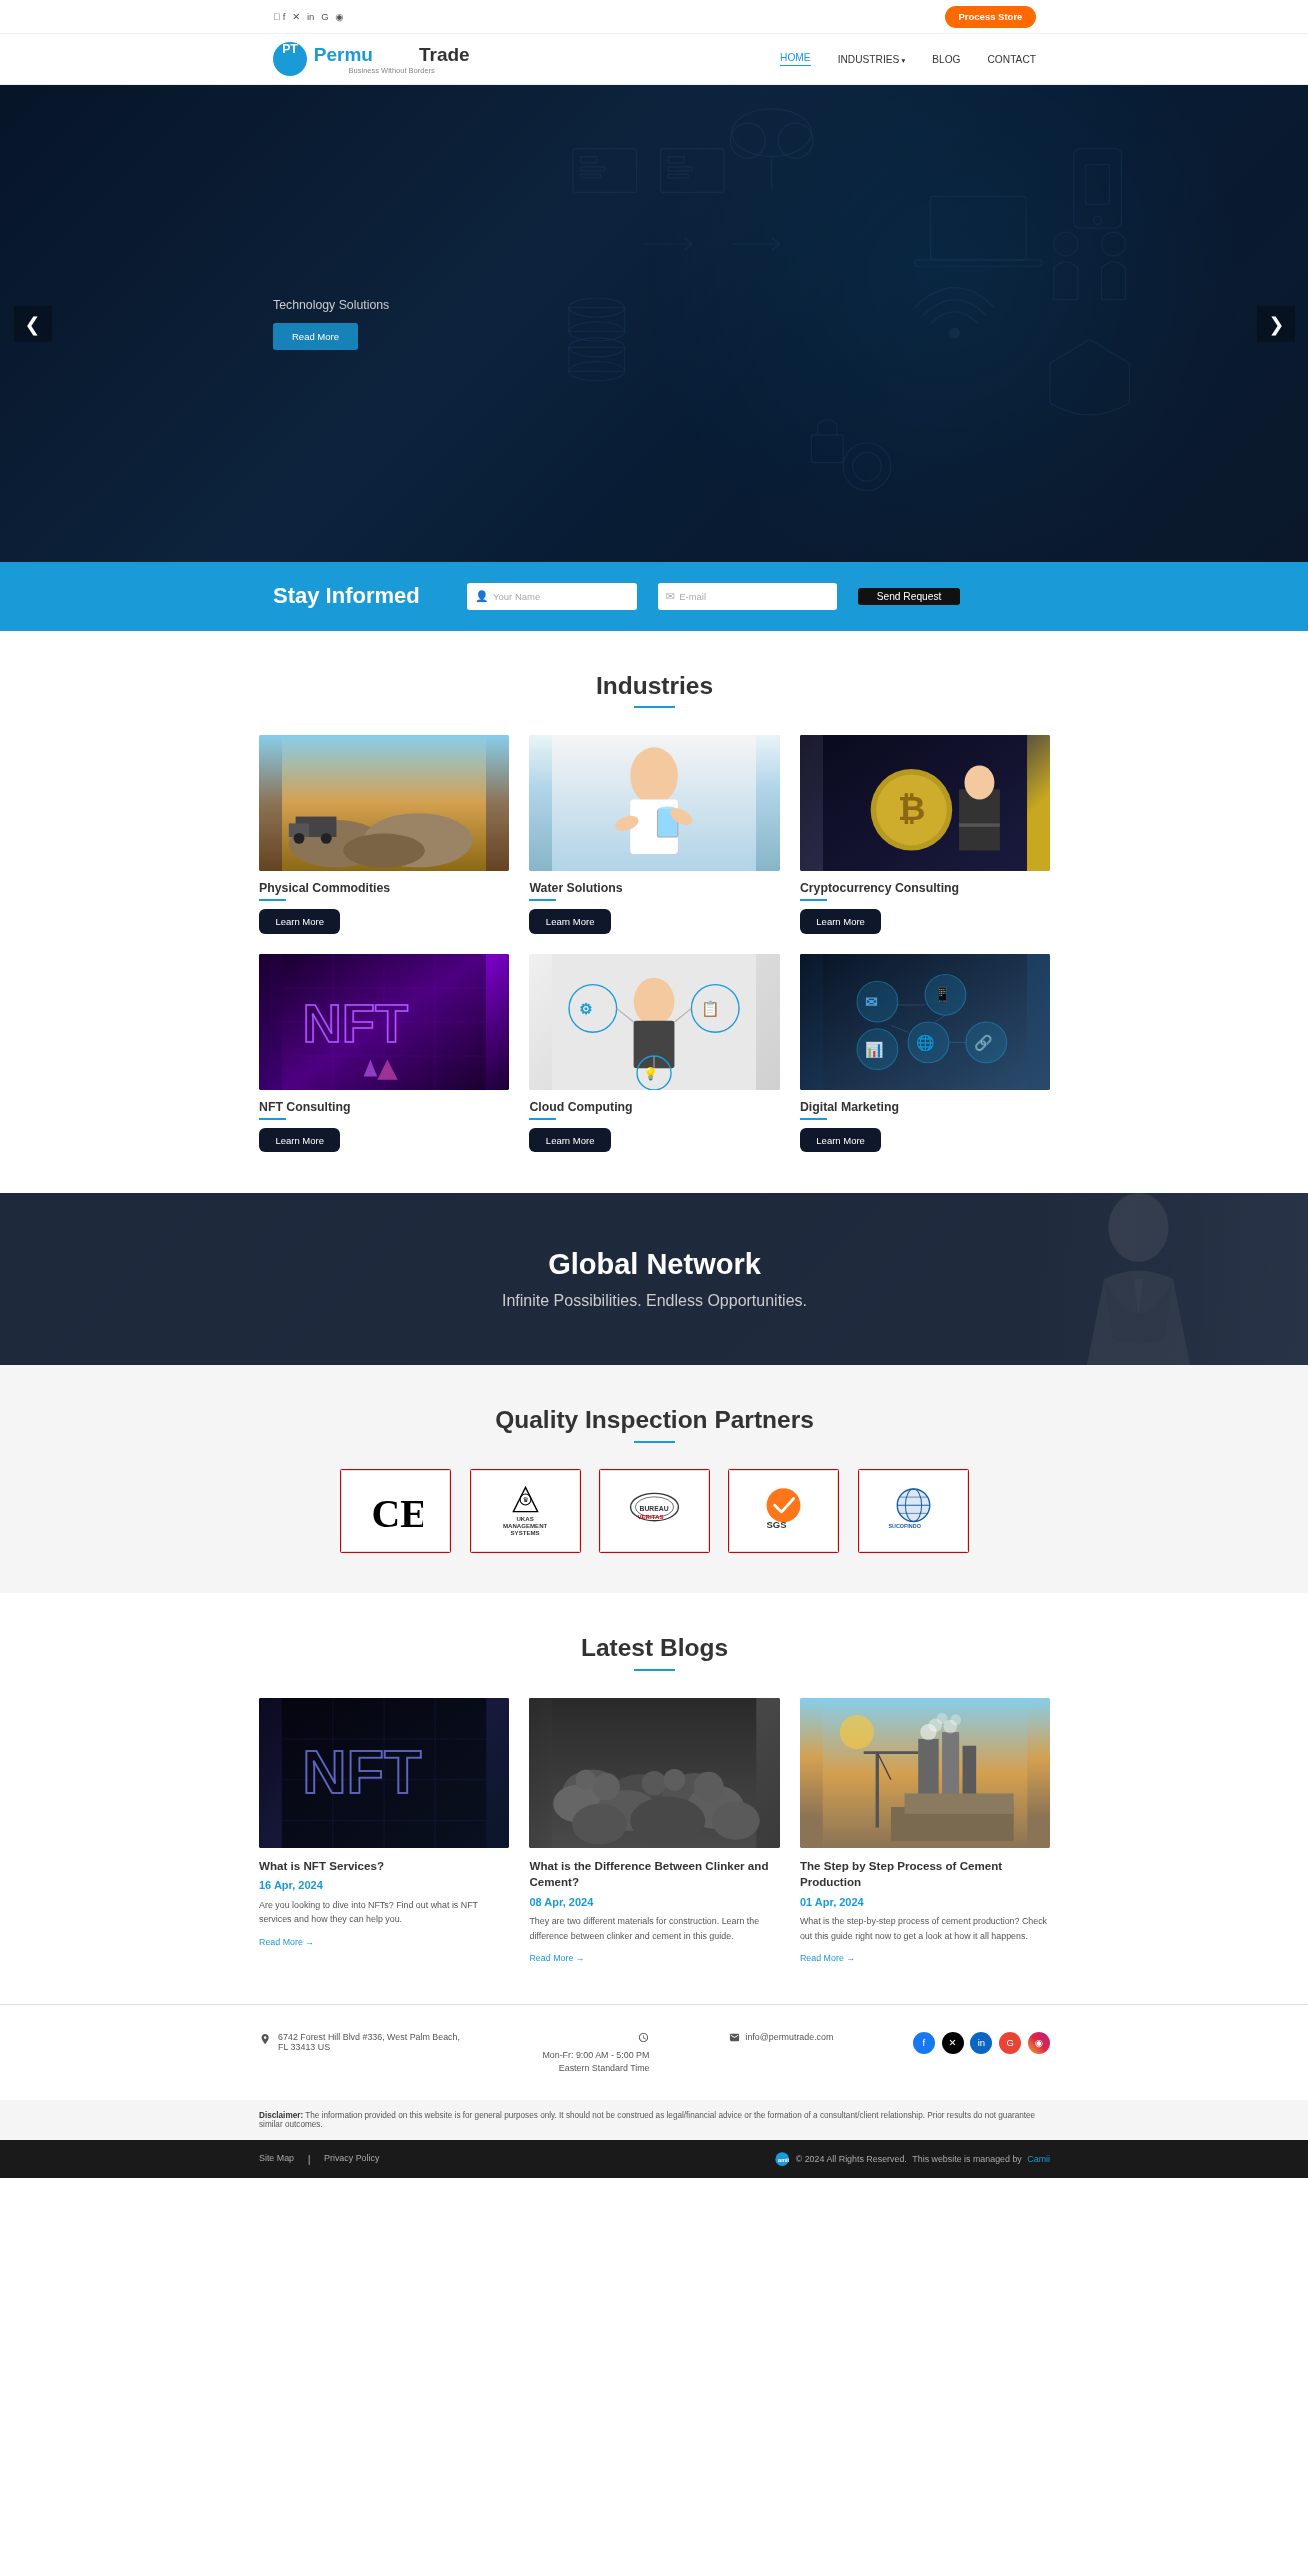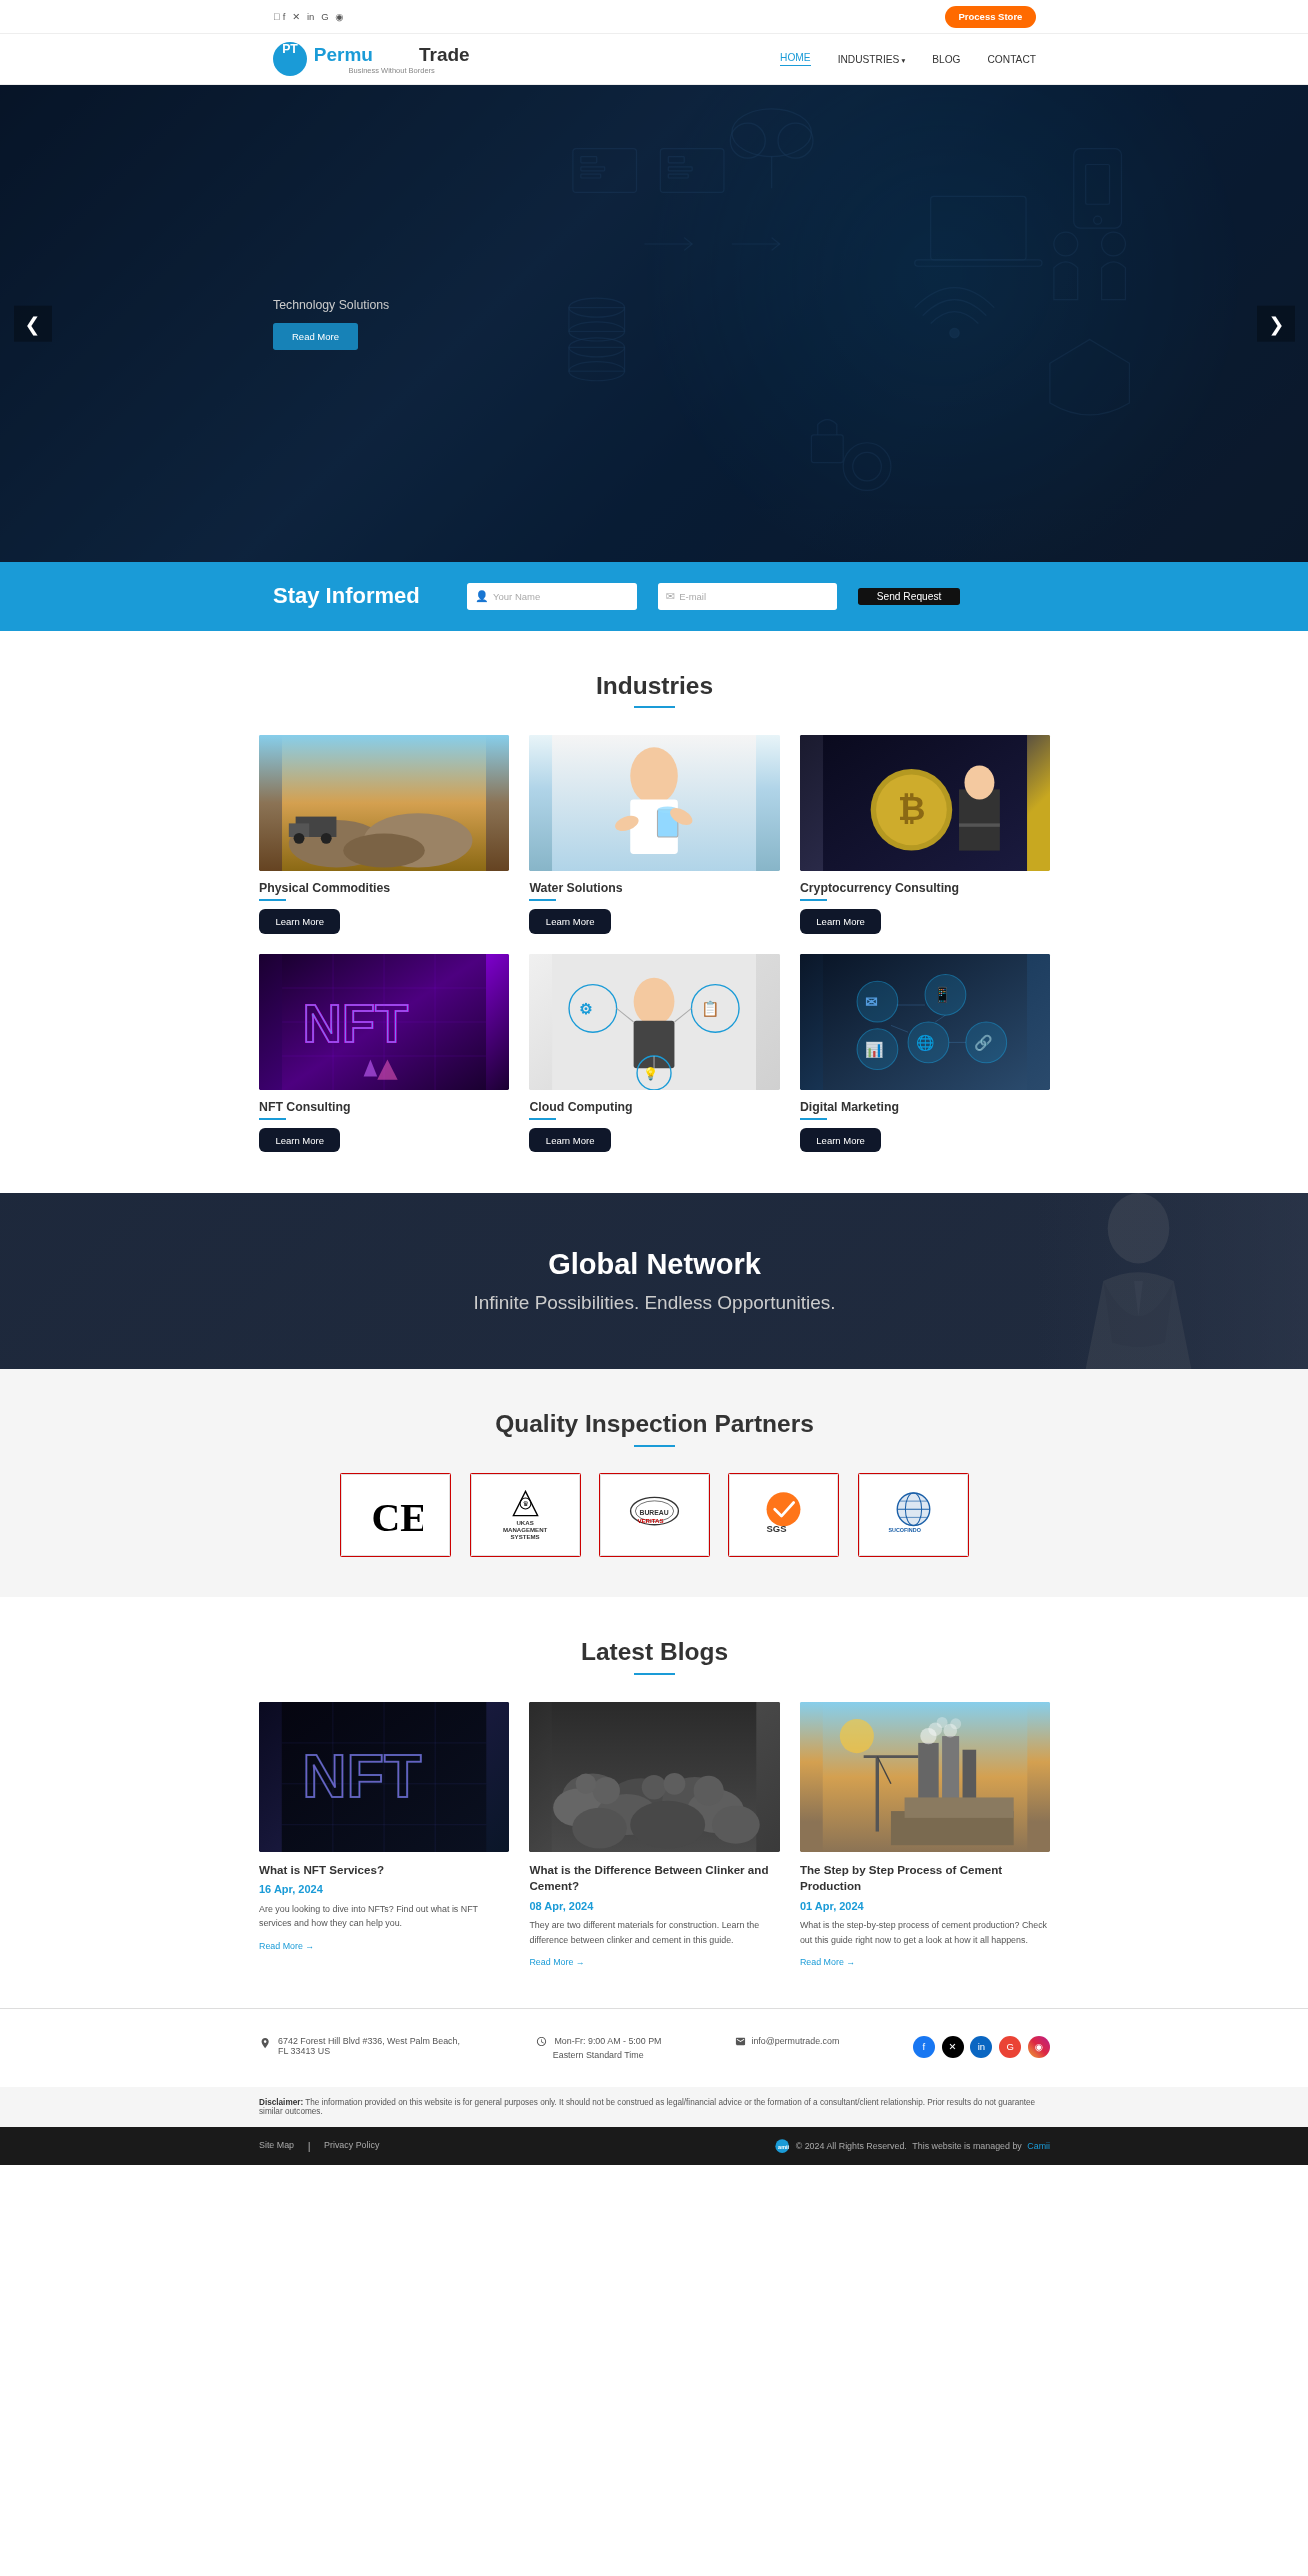--- a/index.html
+++ b/index.html
@@ -225,21 +225,21 @@
       color: #fff;
       position: relative;
       overflow: hidden;
     }
     .global-network h2 {
       font-size: 29px;
       font-weight: 700;
       margin-bottom: 11px;
     }
     .global-network p {
-      font-size: 19px;
+      font-size: 16px;
       color: #ccc;
     }
     .silhouette {
       position: absolute;
       right: 0;
       top: 0;
       bottom: 0;
       width: 273px;
       background: linear-gradient(to left, rgba(50,60,80,0.5), transparent);
     }
@@ -847,21 +847,21 @@
 
 <footer class="footer-main">
   <div style="display:flex;align-items:flex-start;gap:6.8px;max-width:204px;">
     <svg width="12.3" height="12.3" viewBox="0 0 24 24" fill="#555" style="flex-shrink:0;margin-top:1.4px">
       <path d="M12 2C8.13 2 5 5.13 5 9c0 5.25 7 13 7 13s7-7.75 7-13c0-3.87-3.13-7-7-7zm0 9.5c-1.38 0-2.5-1.12-2.5-2.5s1.12-2.5 2.5-2.5 2.5 1.12 2.5 2.5-1.12 2.5-2.5 2.5z"></path>
     </svg>
     <span style="font-size:8.9px;color:#555;">6742 Forest Hill Blvd #336, West Palm Beach, FL 33413 US</span>
   </div>
 
   <div style="display:flex;flex-direction:column;align-items:flex-start;gap:2.7px;">
-    <div style="display:flex;align-items:center;gap:7px;">
+    <div style="display:flex;align-items:flex-end;gap:7px;flex-direction:column;">
       <svg width="11" height="11" viewBox="0 0 24 24" fill="#555">
         <path d="M12 2C6.48 2 2 6.48 2 12s4.48 10 10 10 10-4.48 10-10S17.52 2 12 2zm0 18c-4.41 0-8-3.59-8-8s3.59-8 8-8 8 3.59 8 8-3.59 8-8 8zm.5-13H11v6l5.25 3.15.75-1.23-4.5-2.67V7z"></path>
       </svg>
       <span style="font-size:8.9px;color:#555;">Mon-Fr: 9:00 AM - 5:00 PM</span>
     </div>
     <span style="font-size:8.9px;color:#555;padding-left:16.4px;">Eastern Standard Time</span>
   </div>
 
   <div style="display:flex;align-items:center;gap:5.5px;">
     <svg width="11" height="11" viewBox="0 0 24 24" fill="#555">

